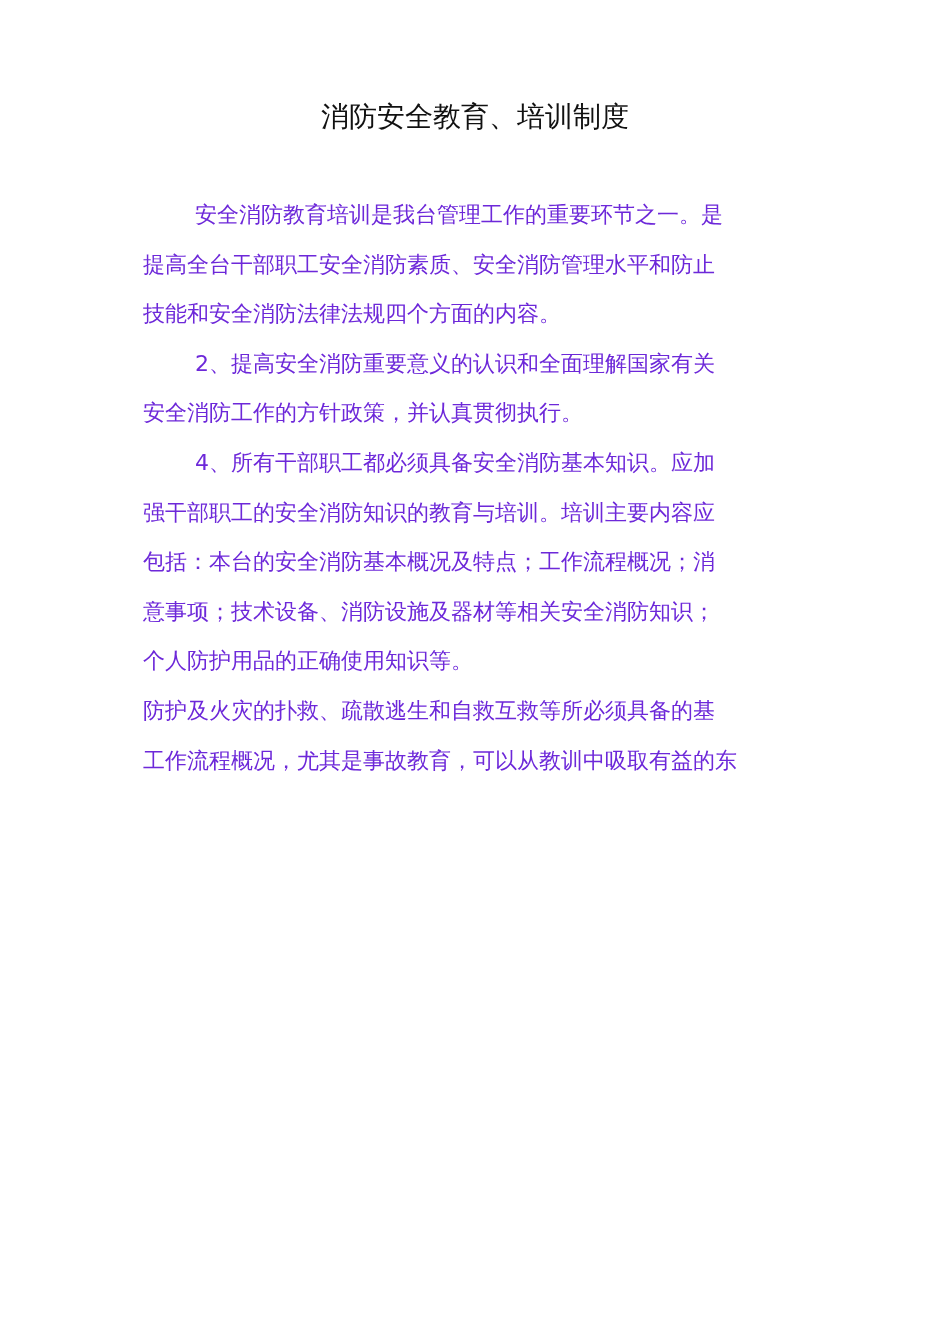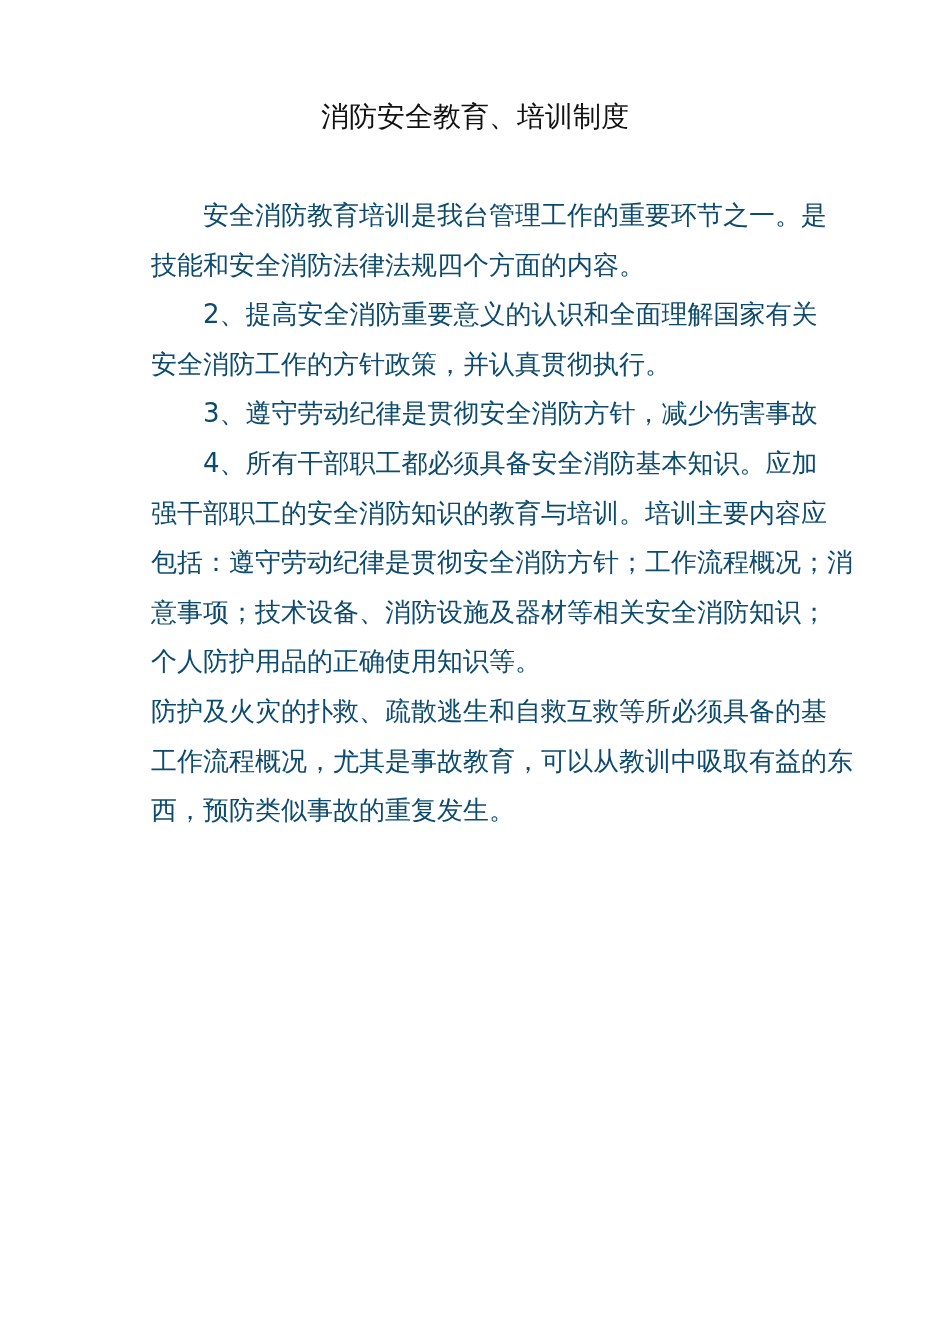--- a/index.html
+++ b/index.html
@@ -36,60 +36,58 @@
     .body {
       position: absolute;
       left: 143px;
       top: 193px;
       width: 670px;
     }
     .line {
       display: block;
       height: 49.6px;
       line-height: 44px;
-      font-size: 26px;
+      font-size: 22px;
       white-space: nowrap;
-      color: #0c4a6e;
-      margin-left: 8px;
+      color: #6d28d9;
     }
     .line.indent {
       padding-left: 52px;
     }
   </style>
 </head>
 <body>
 
 <div class="page">
   <div class="title">消防安全教育、培训制度</div>
 
   <div class="body">
     <div>
       <span class="line indent">安全消防教育培训是我台管理工作的重要环节之一。是</span>
+      <span class="line">提高全台干部职工安全消防素质、安全消防管理水平和防止</span>
     </div>
 
     <div>
       <span class="line">技能和安全消防法律法规四个方面的内容。</span>
     </div>
 
     <div>
       <span class="line indent">2、提高安全消防重要意义的认识和全面理解国家有关</span>
       <span class="line">安全消防工作的方针政策，并认真贯彻执行。</span>
     </div>
 
     <div>
-      <span class="line indent">3、遵守劳动纪律是贯彻安全消防方针，减少伤害事故</span>
     </div>
 
     <div>
       <span class="line indent">4、所有干部职工都必须具备安全消防基本知识。应加</span>
       <span class="line">强干部职工的安全消防知识的教育与培训。培训主要内容应</span>
-      <span class="line">包括：遵守劳动纪律是贯彻安全消防方针；工作流程概况；消</span>
+      <span class="line">包括：本台的安全消防基本概况及特点；工作流程概况；消</span>
       <span class="line">意事项；技术设备、消防设施及器材等相关安全消防知识；</span>
       <span class="line">个人防护用品的正确使用知识等。</span>
     </div>
 
     <div>
       <span class="line">防护及火灾的扑救、疏散逃生和自救互救等所必须具备的基</span>
       <span class="line">工作流程概况，尤其是事故教育，可以从教训中吸取有益的东</span>
-      <span class="line">西，预防类似事故的重复发生。</span>
     </div>
   </div>
 </div>
 
 </body></html>

